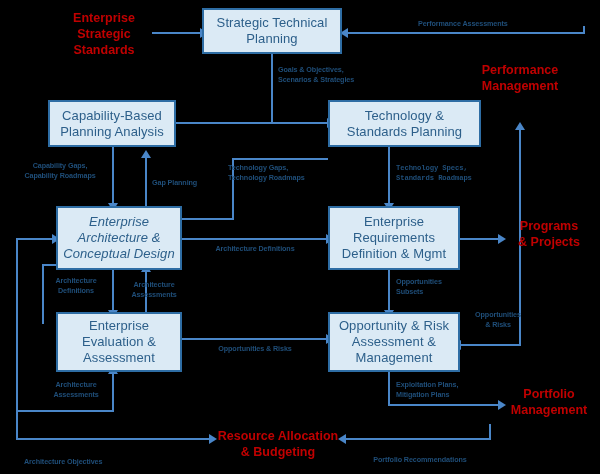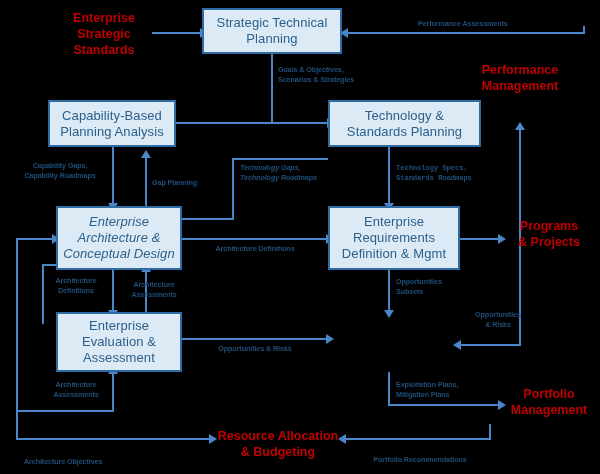--- a/index.html
+++ b/index.html
@@ -171,20 +171,23 @@
   </div>
 
   <div class="box" style="left:328px; top:206px; width:132px; height:64px;">
     <span>Enterprise Requirements Definition &amp; Mgmt</span>
   </div>
 
   <div class="box" style="left:56px; top:312px; width:126px; height:60px;">
     <span>Enterprise Evaluation &amp; Assessment</span>
   </div>
 
+  <div class="box" style="left:328px; top:312px; width:132px; height:60px;">
+    <span>Opportunity &amp; Risk Assessment &amp; Management</span>
+  </div>
 
   <div class="redlab" style="left:56px; top:10px; width:96px;">
     <div>Enterprise</div>
     <div>Strategic</div>
     <div>Standards</div>
   </div>
 
   <div class="redlab" style="left:460px; top:62px; width:120px;">
     <div>Performance</div>
     <div>Management</div>
@@ -217,21 +220,21 @@
 
   <div class="flab center" style="left:12px; top:161px; width:96px;">
     <div>Capability Gaps,</div>
     <div>Capability Roadmaps</div>
   </div>
 
   <div class="flab" style="left:152px; top:178px;">
     <div>Gap Planning</div>
   </div>
 
-  <div class="flab" style="left:240px; top:163px;font-style:italic;">
+  <div class="flab" style="left:228px; top:163px;">
     <div>Technology Gaps,</div>
     <div>Technology Roadmaps</div>
   </div>
 
   <div class="flab" style="left:396px; top:163px;font-family:Liberation Mono, monospace;">
     <div>Technology Specs,</div>
     <div>Standards Roadmaps</div>
   </div>
 
   <div class="flab center" style="left:196px; top:244px; width:118px;">

